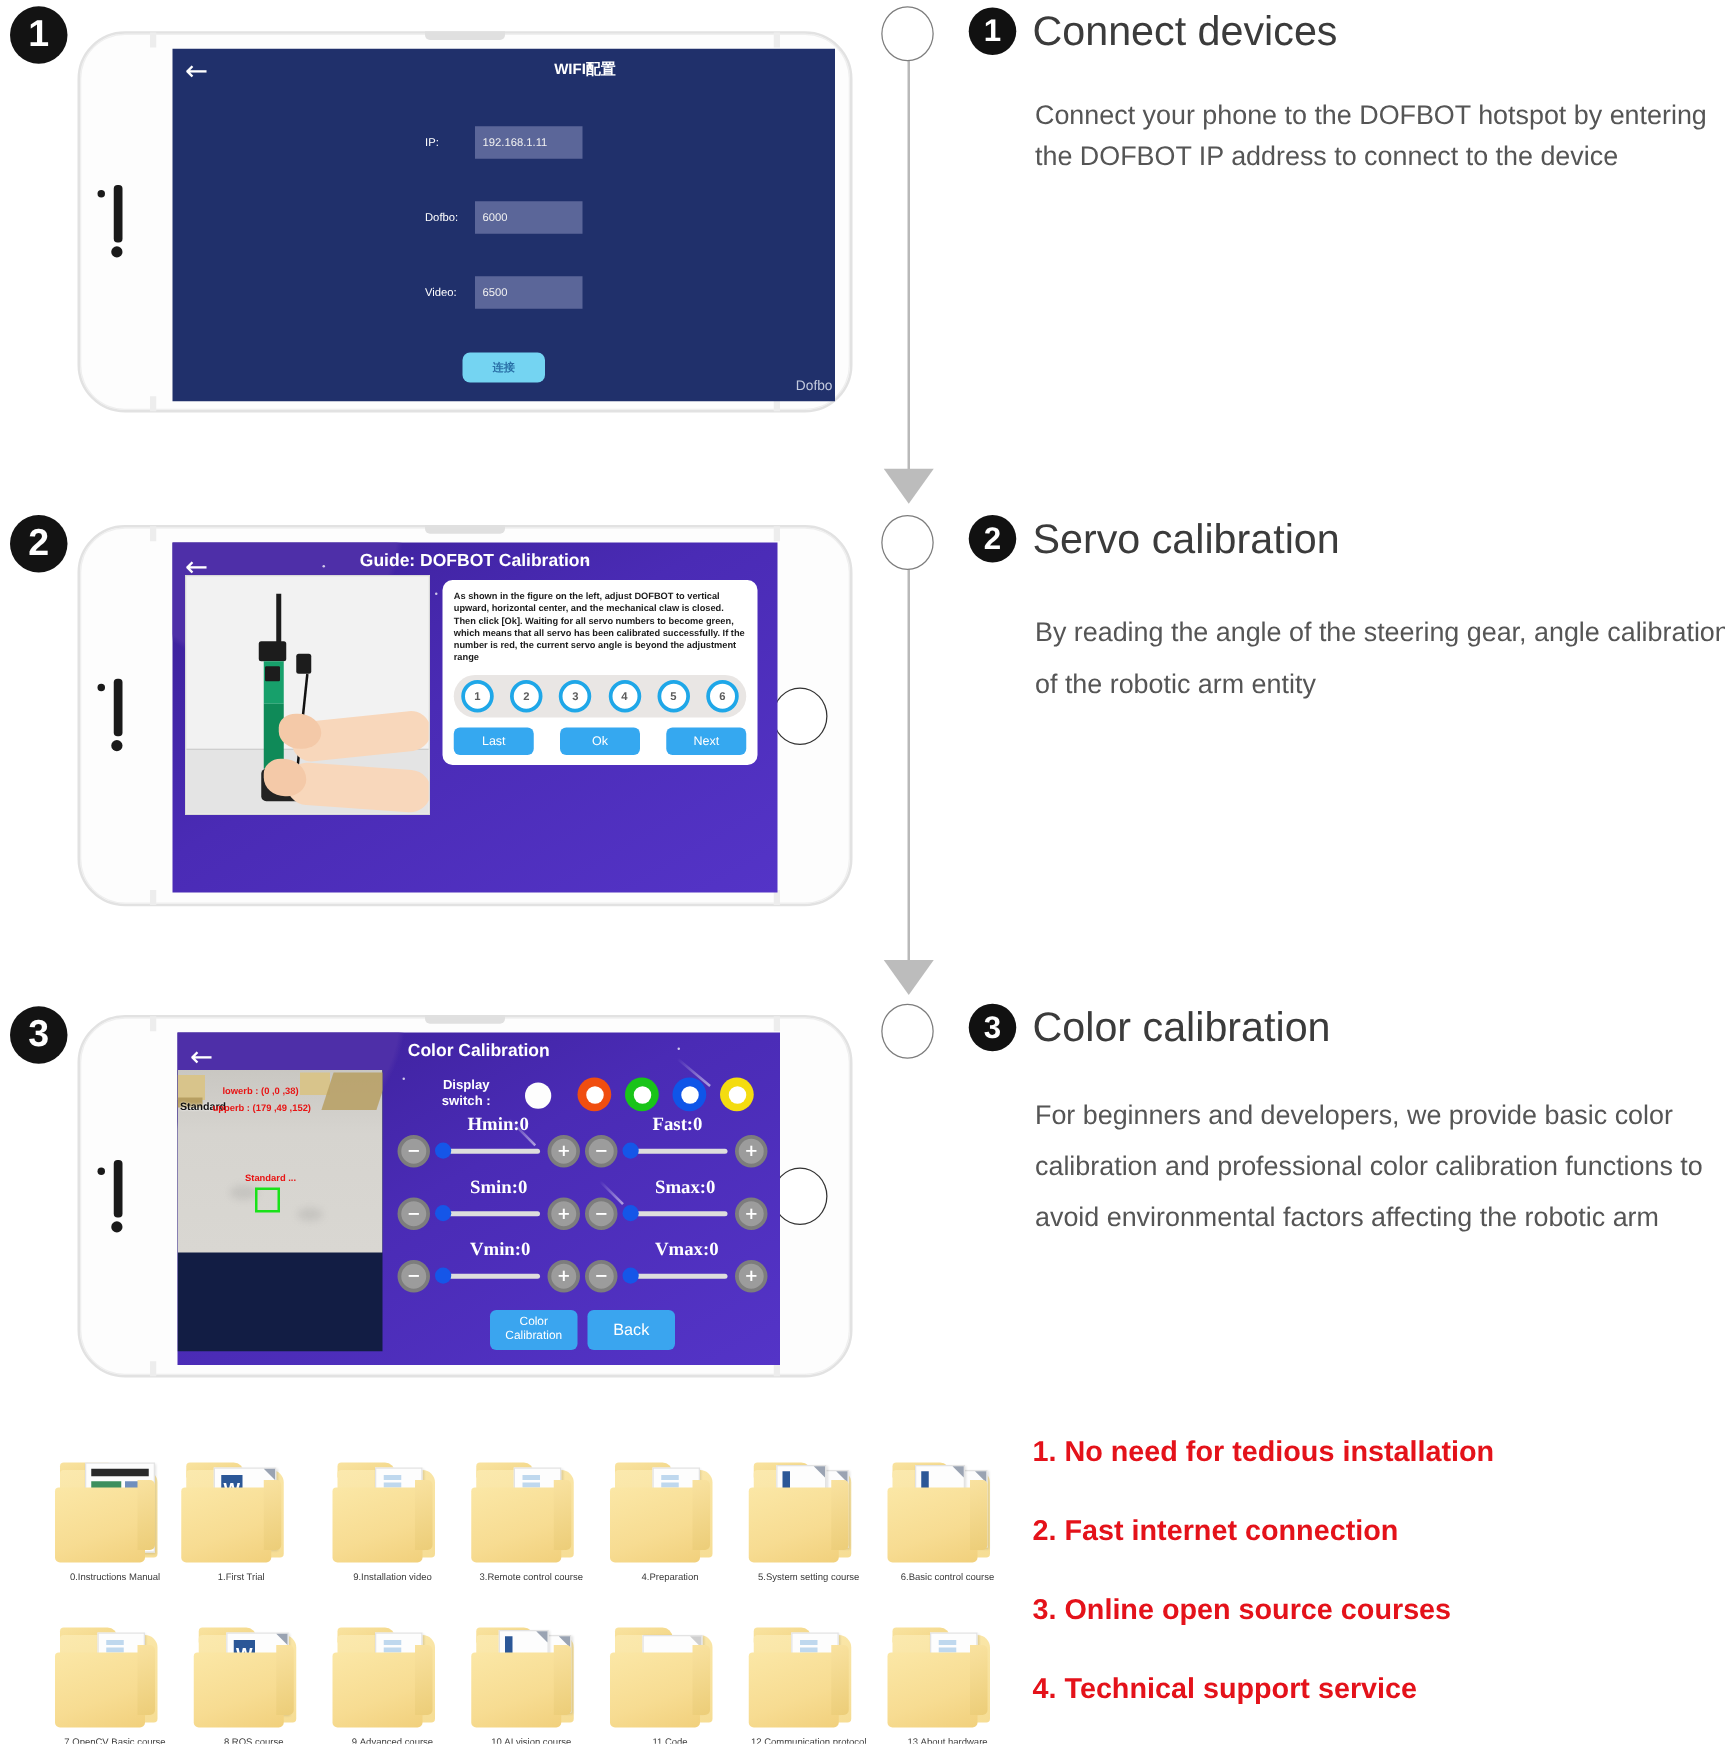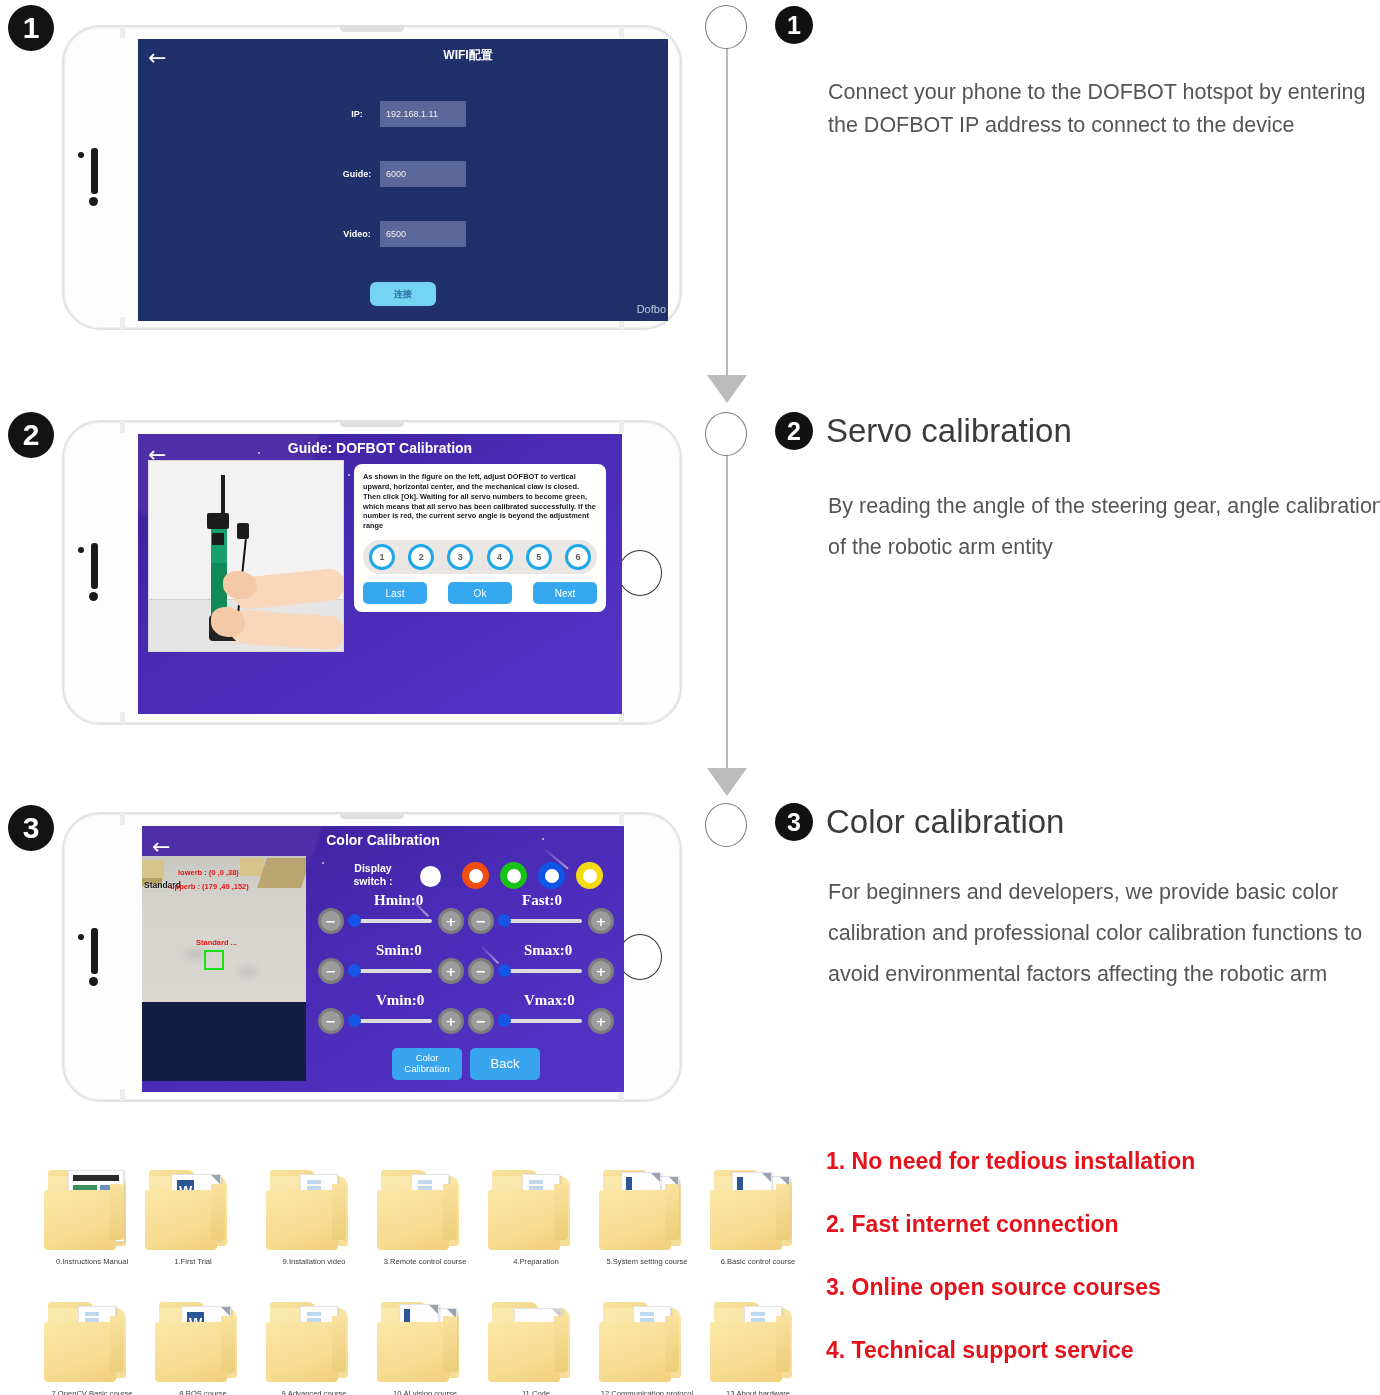--- a/index.html
+++ b/index.html
@@ -111,21 +111,21 @@
   .wifi-title {
     position: absolute; top: 8px; left: 0; right: 0;
     text-align: center; color: #fff;
     font-size: 12px; font-weight: 700;
     padding-left: 130px;
   }
   .wifi-row {
     position: absolute; display: flex; align-items: center; gap: 6px;
     left: 50%; transform: translateX(-50%);
   }
-  .wifi-label { color: #fff; font-size: 9px; font-weight: 700; width: 34px; text-align: center; }
+  .wifi-label { color: #fff; font-size: 9px; font-weight: 400; width: 34px; text-align: left; }
   .wifi-input {
     width: 86px; height: 26px; background: #5b6699;
     color: #f0f0f0; font-size: 9px;
     display: flex; align-items: center; padding-left: 6px;
   }
   .wifi-connect {
     position: absolute; left: 50%; transform: translateX(-50%);
     width: 66px; height: 24px; background: #74d4f2; border-radius: 6px;
     color: #2b71a8; font-size: 9px; font-weight: 700;
     display: flex; align-items: center; justify-content: center;
@@ -308,35 +308,36 @@
 
     <div class="screen wifi-screen" style="left:74px;top:12px;width:530px;height:282px;">
       <div class="back-arrow" style="left:10px;top:8px;">←</div>
       <div class="wifi-title">WIFI配置</div>
 
       <div class="wifi-row" style="top:62px;">
         <span class="wifi-label">IP:</span>
         <span class="wifi-input">192.168.1.11</span>
       </div>
       <div class="wifi-row" style="top:122px;">
-        <span class="wifi-label">Guide:</span>
+        <span class="wifi-label">Dofbo:</span>
         <span class="wifi-input">6000</span>
       </div>
       <div class="wifi-row" style="top:182px;">
         <span class="wifi-label">Video:</span>
         <span class="wifi-input">6500</span>
       </div>
 
       <div class="wifi-connect" style="top:243px;">连接</div>
       <div class="wifi-mark">Dofbo</div>
     </div>
   </div>
 
   <div class="sec-head" style="left:775px;top:6px;">
     <div class="sec-num">1</div>
+    <div class="sec-title">Connect devices</div>
   </div>
   <div class="sec-body" style="left:828px;top:76px;">Connect your phone to the DOFBOT hotspot by entering the DOFBOT IP address to connect to the device</div>
 
   <div class="step-badge" style="left:8px;top:412px;">2</div>
 
   <div class="phone" style="left:62px;top:420px;width:620px;height:305px;">
     <div class="bezel-top-notch"></div>
     <div class="antenna" style="left:56px;top:-1px;"></div>
     <div class="antenna" style="right:56px;top:-1px;"></div>
     <div class="antenna" style="left:56px;bottom:-1px;"></div>

